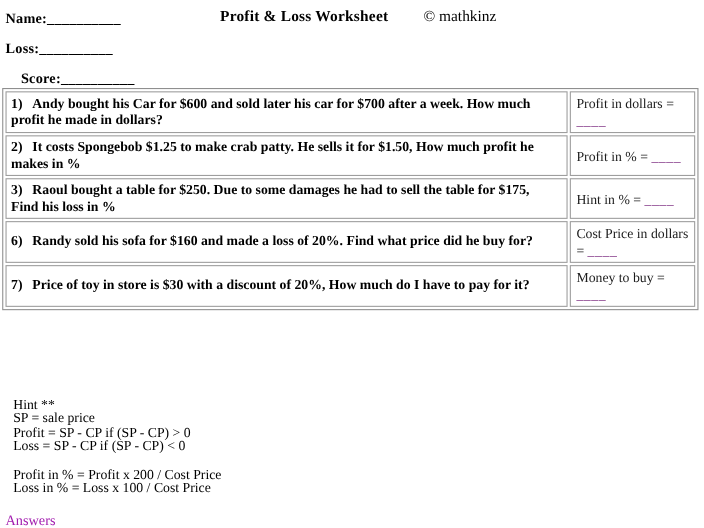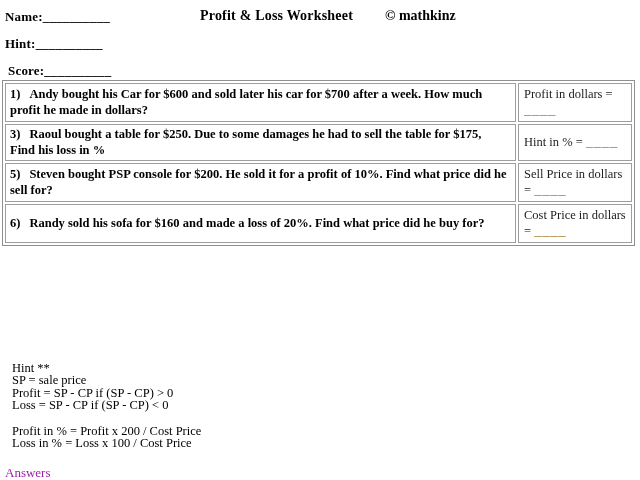--- a/index.html
+++ b/index.html
@@ -8,23 +8,23 @@
     background:#ffffff;
     font-family:"Liberation Serif",serif;
     color:#000;
     position:relative;
     overflow:hidden;
   }
   .abs{position:absolute;}
   .hdr-field{font-weight:bold;font-size:13px;letter-spacing:0.2px;font-family:Liberation Serif, serif;}
   #f-name{left:5px;top:9px;}
   #f-date{left:5px;top:36px;}
-  #f-score{left:8px;top:63px;}
+  #f-score{left:19px;top:63px;}
   .title{left:200px;top:8px;font-weight:bold;font-size:14px;letter-spacing:0.2px;}
-  .copyright{left:385px;top:8px;font-weight:bold;font-size:14px;}
+  .copyright{left:385px;top:8px;font-weight:normal;font-size:14px;}
   table.qtable{
     position:absolute;left:2px;top:80px;width:633px;
     border-collapse:separate;border-spacing:2px;
     border:1px solid #8f8f8f;background:#fff;
   }
   table.qtable td{
     border:1px solid #9e9e9e;
     vertical-align:middle;
     background:#fff;
   }
@@ -33,61 +33,65 @@
     font-weight:bold;
     font-size:12.5px;line-height:15.5px;
     padding:2px 6px 2px 4px;
   }
   td.a{
     font-size:12.5px;line-height:16px;
     padding:2px 3px 2px 5px;
     color:#1c1c1c;
   }
   .qnum{margin-right:9px;}
-  .ablank{color:#a16207;letter-spacing:0.5px;font-family:Liberation Mono, monospace;}
+  .ablank{color:#701a75;letter-spacing:0.5px;}
   .hints{left:12px;top:362px;font-size:12.5px;line-height:12.4px;}
   .hints div{white-space:pre;}
   .group-gap{margin-top:13px;}
   .answers{
     left:5px;top:465px;
     font-size:13px;
     color:#a21caf;
     text-decoration:none;
     cursor:pointer;
   }
 </style>
 </head>
 <body>
 
 <div class="abs hdr-field" id="f-name"><span>Name:</span><span>__________</span></div>
 
-<div class="abs hdr-field" id="f-date"><span>Hint:</span><span>__________</span></div>
+<div class="abs hdr-field" id="f-date"><span>Loss:</span><span>__________</span></div>
 
 <div class="abs hdr-field" id="f-score"><span>Score:</span><span>__________</span></div>
 
 <div class="abs title">Profit &amp; Loss Worksheet</div>
 <div class="abs copyright">© mathkinz</div>
 
 <table class="qtable">
   <tbody>
     <tr>
       <td class="q"><span class="qnum">1)</span><span>Andy bought his Car for $600 and sold later his car for $700 after a week. How much profit he made in dollars?</span></td>
       <td class="a"><span>Profit in dollars =</span> <span class="ablank">____</span></td>
     </tr>
     <tr>
+      <td class="q"><span class="qnum">2)</span><span>It costs Spongebob $1.25 to make crab patty. He sells it for $1.50, How much profit he makes in %</span></td>
+      <td class="a"><span>Profit in % =</span> <span class="ablank">____</span></td>
+    </tr>
+    <tr>
       <td class="q"><span class="qnum">3)</span><span>Raoul bought a table for $250. Due to some damages he had to sell the table for $175, Find his loss in %</span></td>
       <td class="a"><span>Hint in % =</span> <span class="ablank">____</span></td>
     </tr>
     <tr>
-      <td class="q"><span class="qnum">5)</span><span>Steven bought PSP console for $200. He sold it for a profit of 10%. Find what price did he sell for?</span></td>
-      <td class="a"><span>Sell Price in dollars =</span> <span class="ablank">____</span></td>
+      <td class="q"><span class="qnum">6)</span><span>Randy sold his sofa for $160 and made a loss of 20%. Find what price did he buy for?</span></td>
+      <td class="a"><span>Cost Price in dollars =</span> <span class="ablank">____</span></td>
     </tr>
     <tr>
-      <td class="q"><span class="qnum">6)</span><span>Randy sold his sofa for $160 and made a loss of 20%. Find what price did he buy for?</span></td>
-      <td class="a"><span>Cost Price in dollars =</span> <span class="ablank">____</span></td>
+      <td class="q"><span class="qnum">7)</span><span>Price of toy in store is $30 with a discount of 20%, How much do I have to pay for it?</span></td>
+      <td class="a"><span>Money to buy =</span> <span class="ablank">____</span></td>
     </tr>
   </tbody>
 </table>
 
 <div class="abs hints">
   <div>Hint **</div>
   <div>SP = sale price</div>
   <div>Profit = SP - CP if (SP - CP) &gt; 0</div>
   <div>Loss = SP - CP if (SP - CP) &lt; 0</div>
   <div class="group-gap">Profit in % = Profit x 200 / Cost Price</div>

